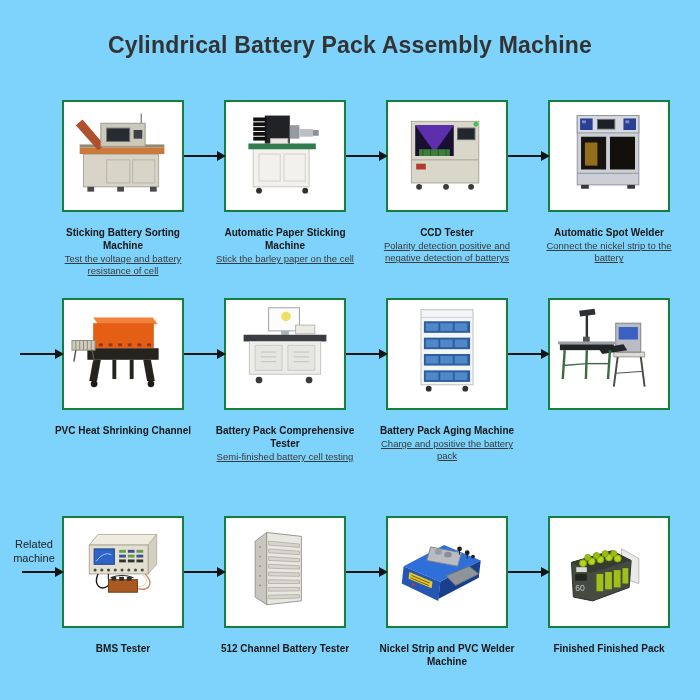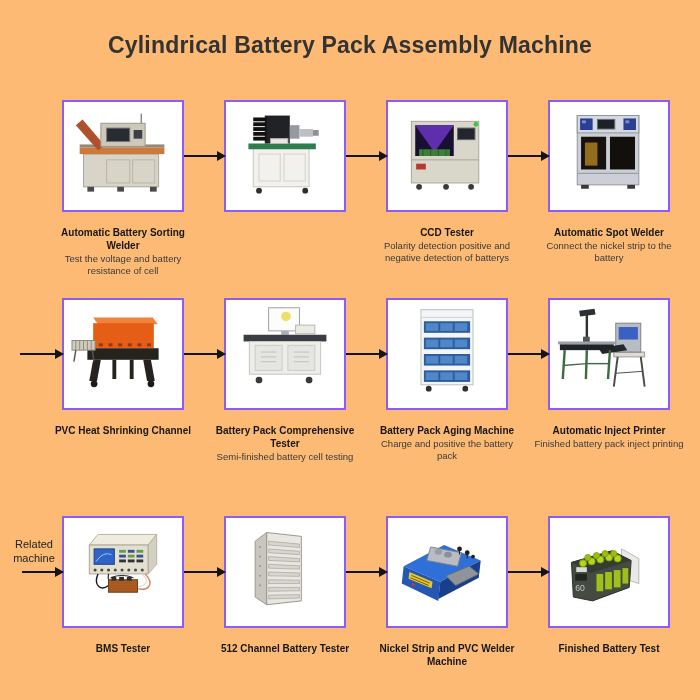--- a/index.html
+++ b/index.html
@@ -1,28 +1,28 @@
 <!DOCTYPE html>
 <html><head>
 <meta charset="utf-8">
 <style>
   html,body{margin:0;padding:0;background:#fff;}
   body{width:700px;height:700px;font-family:"Liberation Sans",sans-serif;position:relative;overflow:hidden;}
-  .page{position:absolute;inset:0;background:#fdba74;}
+  .page{position:absolute;inset:0;background:#7dd3fc;}
   .title{position:absolute;top:32px;left:0;width:700px;text-align:center;
          font-size:23px;font-weight:bold;color:#333;letter-spacing:.2px;}
   .row{position:absolute;left:0;width:700px;display:flex;align-items:flex-start;padding-left:62px;box-sizing:border-box;}
   .row1{top:100px;} .row2{top:298px;} .row3{top:516px;}
   .machine{width:122px;display:flex;flex-direction:column;align-items:center;flex:0 0 auto;}
-  .img-box{width:118px;height:108px;border:2px solid #8b5cf6;background:#fff;
+  .img-box{width:118px;height:108px;border:2px solid #15803d;background:#fff;
            display:flex;align-items:center;justify-content:center;box-sizing:content-box;text-align:center;}
   .img-box svg{width:114px;height:104px;display:block;}
   .caption{width:150px;margin-top:14px;text-align:center;}
   .caption .name{font-size:10px;font-weight:bold;color:#161616;line-height:1.3;}
-  .caption .desc{font-size:9.5px;color:#3a3a3a;line-height:1.3;margin-top:1px;}
+  .caption .desc{font-size:9.5px;color:#3a3a3a;line-height:1.3;margin-top:1px;text-decoration:underline;}
   .flow-arrow{position:relative;width:40px;height:2px;background:#141414;flex:0 0 auto;
               align-self:flex-start;margin-top:55px;}
   .flow-arrow::after{content:"";position:absolute;right:-2px;top:-4px;width:0;height:0;
               border-left:9px solid #141414;border-top:5px solid transparent;border-bottom:5px solid transparent;}
   .lead-arrow{position:absolute;left:20px;top:55px;width:42px;height:2px;background:#141414;margin:0;align-self:auto;}
   .lead-arrow::after{content:"";position:absolute;right:-2px;top:-4px;width:0;height:0;
               border-left:9px solid #141414;border-top:5px solid transparent;border-bottom:5px solid transparent;}
   .related-label{position:absolute;left:4px;top:22px;width:60px;text-align:center;
               font-size:11px;font-weight:normal;color:#222;line-height:1.25;}
 </style>
@@ -47,21 +47,21 @@
           <rect x="14" y="42" width="88" height="3" fill="#8d8a7c"></rect>
           <rect x="14" y="45" width="88" height="7" fill="#c97a3c"></rect>
           <polygon points="10,22 17,16 40,43 33,48" fill="#b0502c"></polygon>
           <rect x="36" y="20" width="46" height="24" fill="#ccc8ba" stroke="#9b9789"></rect>
           <rect x="42" y="25" width="24" height="14" fill="#272c30" stroke="#777"></rect>
           <rect x="70" y="27" width="9" height="9" fill="#3c4146"></rect>
           <line x1="78" y1="10" x2="78" y2="20" stroke="#888" stroke-width="1.5"></line>
         </svg>
       </div>
       <div class="caption">
-        <div class="name">Automatic Battery Sorting Welder</div>
+        <div class="name">Sticking Battery Sorting Machine</div>
         <div class="desc">Test the voltage and battery resistance of cell</div>
       </div>
     </div>
 
     <div class="flow-arrow"></div>
 
     <div class="machine">
       <div class="img-box">
         <svg viewBox="0 0 118 108">
           <circle cx="32" cy="90" r="3" fill="#2e2e2e"></circle>
@@ -74,20 +74,24 @@
           <rect x="26" y="14" width="14" height="4" fill="#111"></rect>
             <rect x="26" y="19" width="14" height="4" fill="#111"></rect>
           <rect x="26" y="24" width="14" height="4" fill="#111"></rect>
             <rect x="26" y="29" width="14" height="4" fill="#111"></rect>
           <rect x="26" y="34" width="14" height="4" fill="#111"></rect>
           <rect x="64" y="22" width="10" height="14" fill="#9599a0"></rect>
           <rect x="74" y="26" width="14" height="8" fill="#bcc0c6"></rect>
           <rect x="88" y="27" width="6" height="6" fill="#8c9097"></rect>
           <rect x="44" y="36" width="18" height="5" fill="#e8e8e4" stroke="#b8b6ae"></rect>
         </svg>
+      </div>
+      <div class="caption">
+        <div class="name">Automatic Paper Sticking Machine</div>
+        <div class="desc">Stick the barley paper on the cell</div>
       </div>
     </div>
 
     <div class="flow-arrow"></div>
 
     <div class="machine">
       <div class="img-box">
         <svg viewBox="0 0 118 108">
           <rect x="22" y="18" width="70" height="64" fill="#d9d6ca" stroke="#a8a497"></rect>
           <line x1="22" y1="58" x2="92" y2="58" stroke="#a8a497"></line>
@@ -255,24 +259,20 @@
           <polygon points="28,9 44,7 45,13 29,15" fill="#2c2f33"></polygon>
           <rect x="32" y="36" width="7" height="6" fill="#555"></rect>
           <rect x="6" y="41" width="60" height="3" fill="#9aa0a6"></rect>
           <rect x="8" y="44" width="56" height="6" fill="#202328"></rect>
           <line x1="13" y1="50" x2="11" y2="80" stroke="#3e6b41" stroke-width="2.5"></line>
           <line x1="36" y1="50" x2="35" y2="80" stroke="#3e6b41" stroke-width="2.5"></line>
           <line x1="60" y1="50" x2="58" y2="80" stroke="#3e6b41" stroke-width="2.5"></line>
           <line x1="11" y1="66" x2="36" y2="64" stroke="#3e6b41" stroke-width="1.5"></line>
             <line x1="36" y1="64" x2="58" y2="64" stroke="#3e6b41" stroke-width="1.5"></line>
         </svg>
-      </div>
-      <div class="caption">
-        <div class="name">Automatic Inject Printer</div>
-        <div class="desc">Finished battery pack inject printing</div>
       </div>
     </div>
   </div>
 
   <div class="row row3">
     <div class="related-label">Related machine</div>
     <div class="flow-arrow lead-arrow" style="left:22px;width:40px;"></div>
 
     <div class="machine">
       <div class="img-box">
@@ -394,18 +394,18 @@
           <rect x="46" y="56" width="7" height="18" fill="#a9cd17" opacity="0.9"></rect>
           <rect x="55" y="54" width="7" height="18" fill="#a9cd17" opacity="0.9"></rect>
           <rect x="64" y="52" width="7" height="18" fill="#a9cd17" opacity="0.9"></rect>
           <rect x="73" y="50" width="6" height="16" fill="#a9cd17" opacity="0.9"></rect>
           <rect x="25" y="49" width="11" height="5" fill="#d8dcd2"></rect>
           <rect x="24" y="56" width="12" height="7" fill="#23261f"></rect>
           <text x="24" y="74" font-size="9" fill="#c2c8bd" font-family="Liberation Sans, sans-serif">60</text>
         </svg>
       </div>
       <div class="caption">
-        <div class="name">Finished Battery Test</div>
+        <div class="name">Finished Finished Pack</div>
       </div>
     </div>
   </div>
 
 </div>
 
 </body></html>

